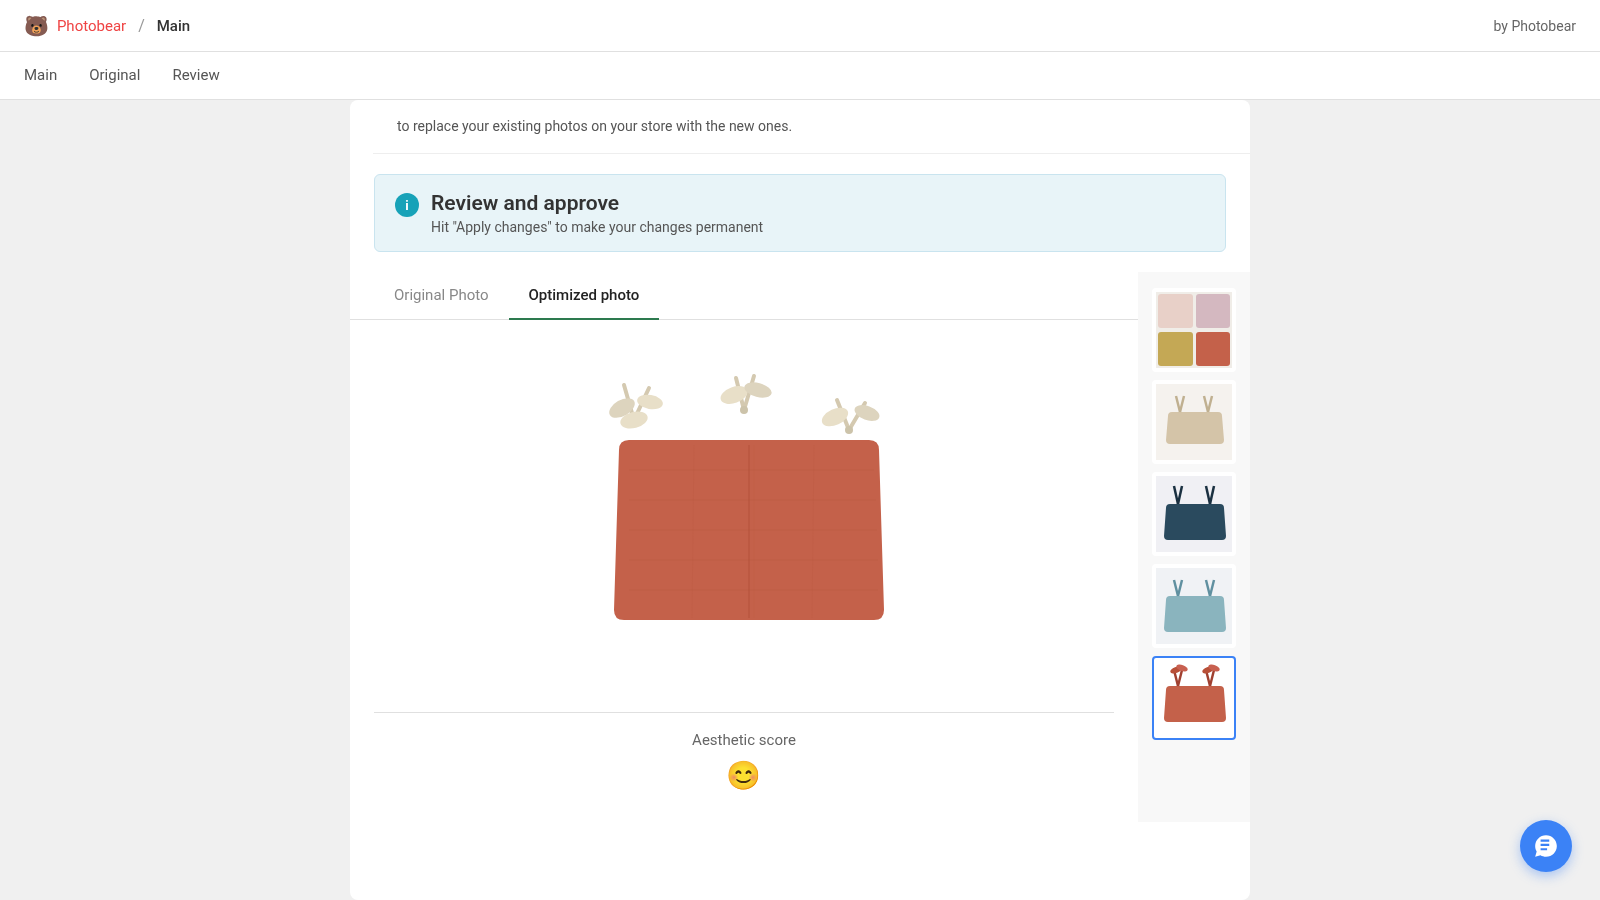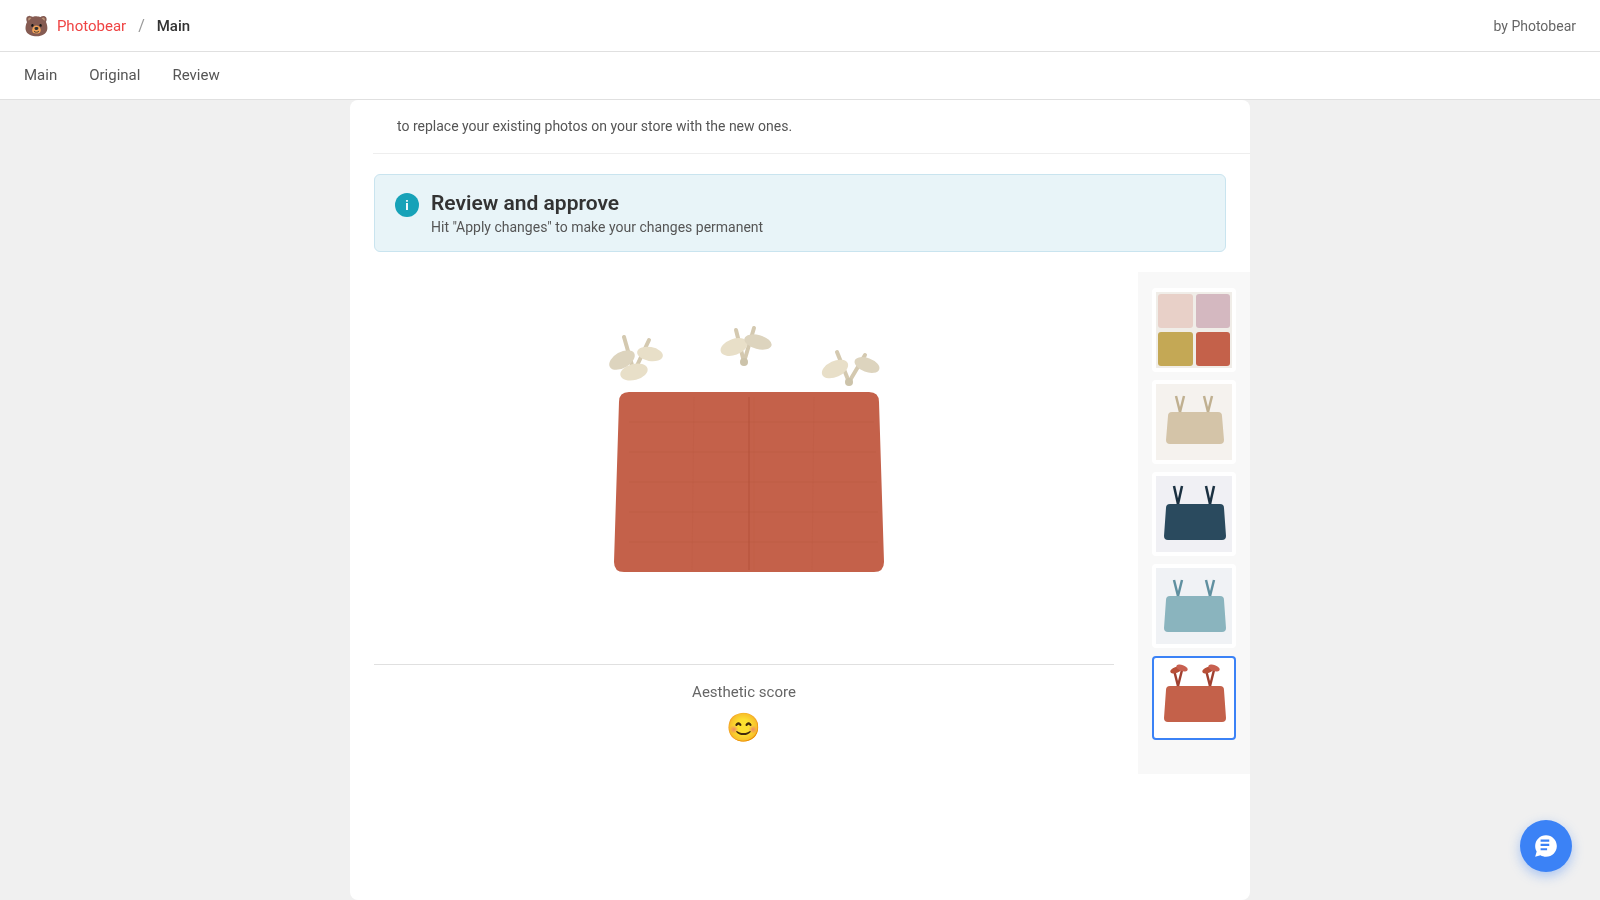--- a/index.html
+++ b/index.html
@@ -225,20 +225,24 @@
       <div class="info-text-block">
         <div class="info-title">Review and approve</div>
         <div class="info-subtitle">Hit "Apply changes" to make your changes permanent</div>
       </div>
     </div>
 
     <div style="display:flex; align-items:stretch;">
 
       <div style="flex:1; display:flex; flex-direction:column;">
 
+        <div class="tabs-row">
+          <div class="tab-item">Original Photo</div>
+          <div class="tab-item active">Optimized photo</div>
+        </div>
 
         <div class="main-photo-container">
           <svg viewBox="0 0 420 320" width="420" height="320">
 
             <rect width="420" height="320" fill="white"></rect>
 
             <g transform="translate(100, 30)">
               <line x1="0" y1="40" x2="-10" y2="5" stroke="#d4c9b0" stroke-width="4" stroke-linecap="round"></line>
               <line x1="0" y1="40" x2="15" y2="8" stroke="#d4c9b0" stroke-width="4" stroke-linecap="round"></line>
               <ellipse cx="0" cy="40" rx="14" ry="8" fill="#e8dfc8" transform="rotate(-15 0 40)"></ellipse>

